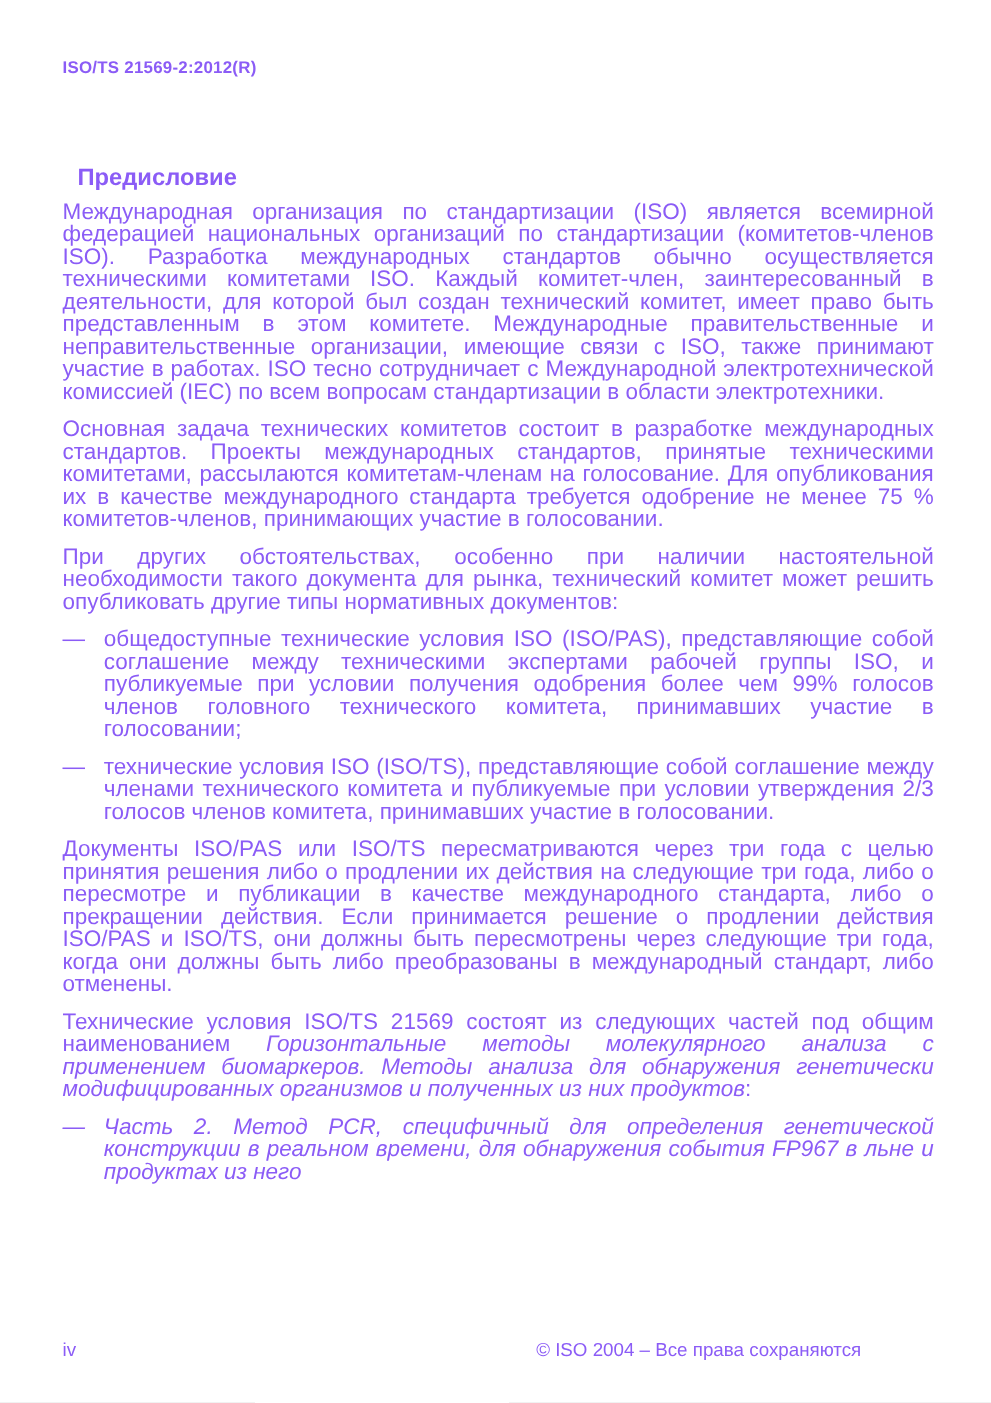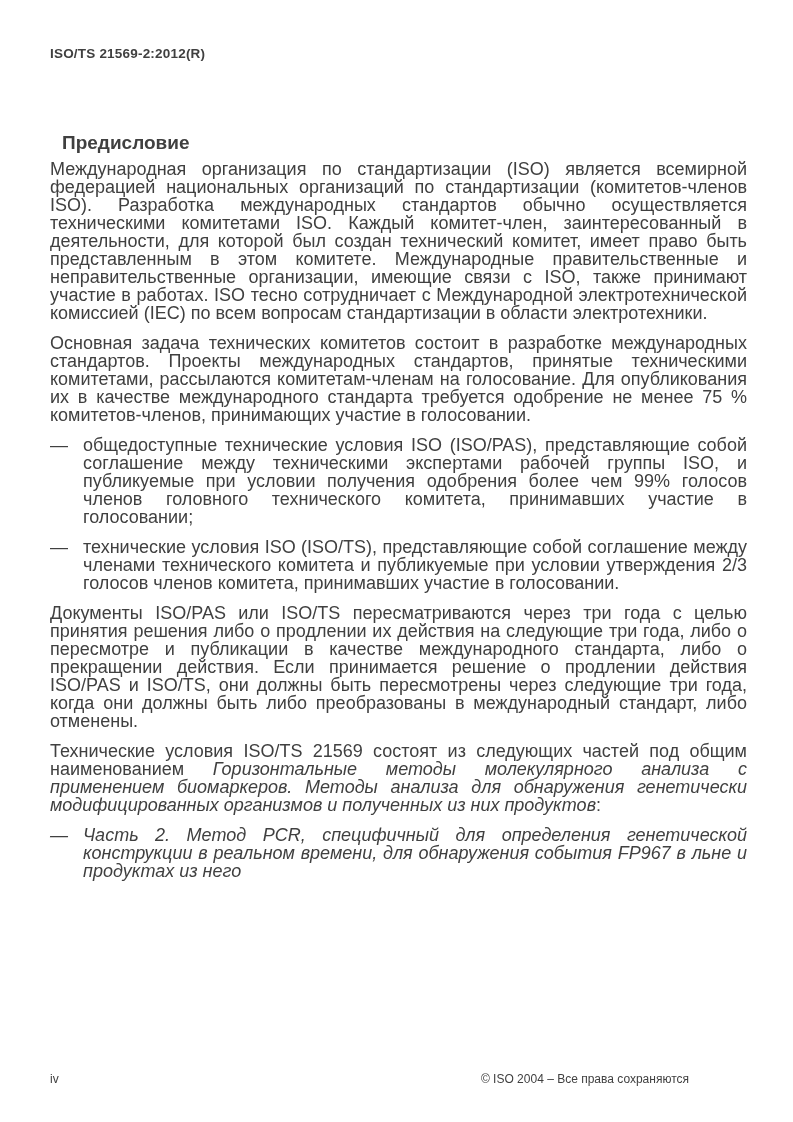--- a/index.html
+++ b/index.html
@@ -7,21 +7,21 @@
     padding: 0;
     background: #e8e8e8;
   }
   .page {
     position: relative;
     width: 793px;
     height: 1122px;
     margin: 0 auto;
     background: #ffffff;
     font-family: "Liberation Sans", "DejaVu Sans", sans-serif;
-    color: #404040;
+    color: #8b5cf6;
     overflow: hidden;
   }
   .doc-header {
     position: absolute;
     top: 46px;
     left: 50px;
     font-size: 13.5px;
     font-weight: bold;
     letter-spacing: 0.2px;
   }
@@ -56,21 +56,21 @@
     text-align: justify;
   }
   .italic {
     font-style: italic;
   }
   .doc-footer {
     position: absolute;
     top: 1072px;
     left: 50px;
     width: 639px;
-    font-size: 12px;
+    font-size: 15px;
     display: flex;
     justify-content: space-between;
     align-items: center;
   }
 </style>
 </head>
 <body>
 
 <div class="page">
 
@@ -78,20 +78,21 @@
 
   <h1 class="doc-title" style="margin:12px;">Предисловие</h1>
 
   <div class="doc-body">
 
     <p>Международная организация по стандартизации (ISO) является всемирной федерацией национальных организаций по стандартизации (комитетов-членов ISO). Разработка международных стандартов обычно осуществляется техническими комитетами ISO. Каждый комитет-член, заинтересованный в деятельности, для которой был создан технический комитет, имеет право быть представленным в этом комитете. Международные правительственные и неправительственные организации, имеющие связи с ISO, также принимают участие в работах. ISO тесно сотрудничает с Международной электротехнической комиссией (IEC) по всем вопросам стандартизации в области электротехники.</p>
 
 
     <p>Основная задача технических комитетов состоит в разработке международных стандартов. Проекты международных стандартов, принятые техническими комитетами, рассылаются комитетам-членам на голосование. Для опубликования их в качестве международного стандарта требуется одобрение не менее 75 % комитетов-членов, принимающих участие в голосовании.</p>
 
+    <p>При других обстоятельствах, особенно при наличии настоятельной необходимости такого документа для рынка, технический комитет может решить опубликовать другие типы нормативных документов:</p>
 
     <div class="list-item">
       <span class="list-marker">—</span>
       <span class="list-text">общедоступные технические условия ISO (ISO/PAS), представляющие собой соглашение между техническими экспертами рабочей группы ISO, и публикуемые при условии получения одобрения более чем 99% голосов членов головного технического комитета, принимавших участие в голосовании;</span>
     </div>
 
     <div class="list-item">
       <span class="list-marker">—</span>
       <span class="list-text">технические условия ISO (ISO/TS), представляющие собой соглашение между членами технического комитета и публикуемые при условии утверждения 2/3 голосов членов комитета, принимавших участие в голосовании.</span>
     </div>

